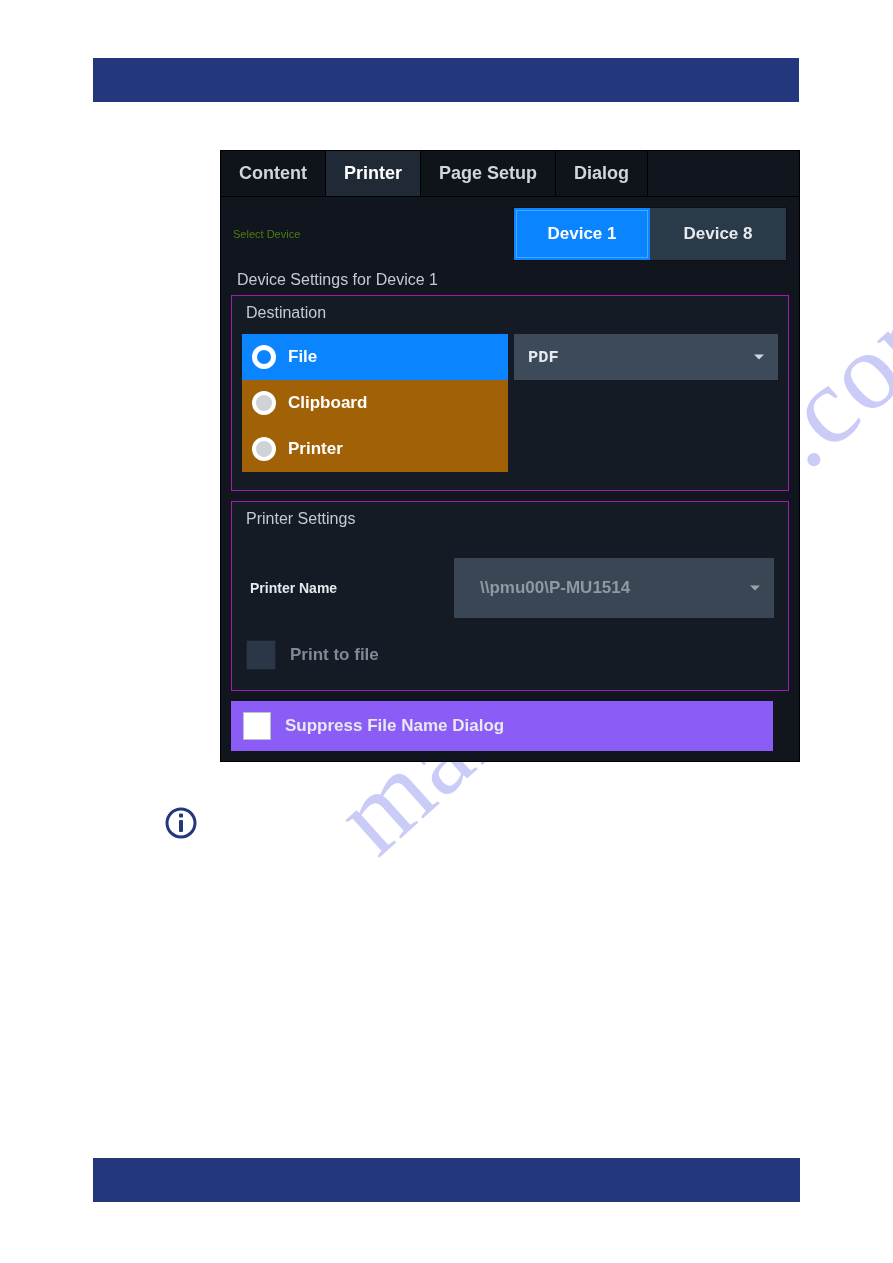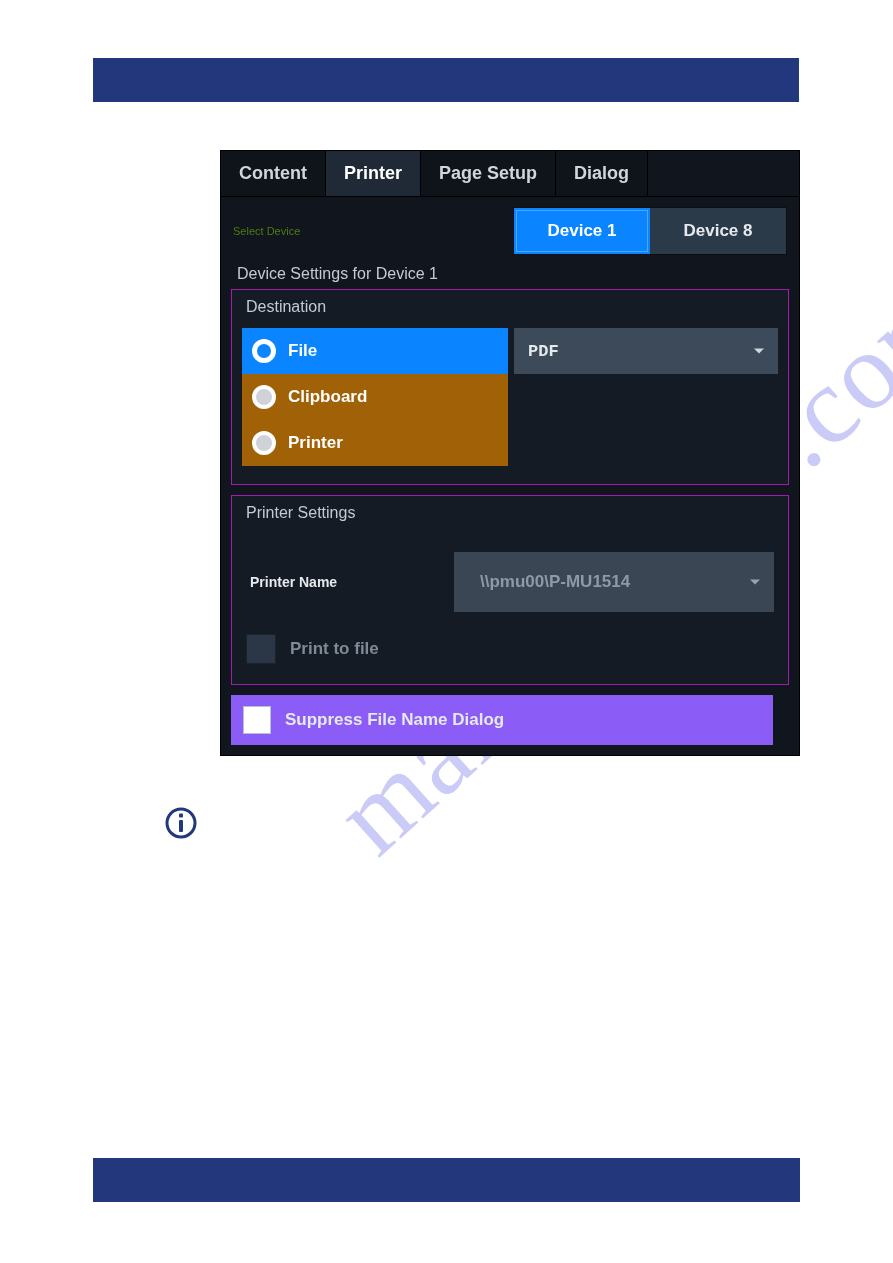--- a/index.html
+++ b/index.html
@@ -75,21 +75,21 @@
     font-weight: normal;
     font-size: 11px;
   }
   .device-group {
     display: flex;
     border: 1px solid #0b0e12;
     background: #2b3a49;
   }
   .device-btn {
     width: 136px;
-    height: 46px;
+    height: 52px;
     display: flex;
     align-items: center;
     justify-content: center;
     font-size: 17px;
     font-weight: bold;
     color: #e6eaee;
     cursor: pointer;
   }
   .device-btn.active {
     background: #0a84ff;

